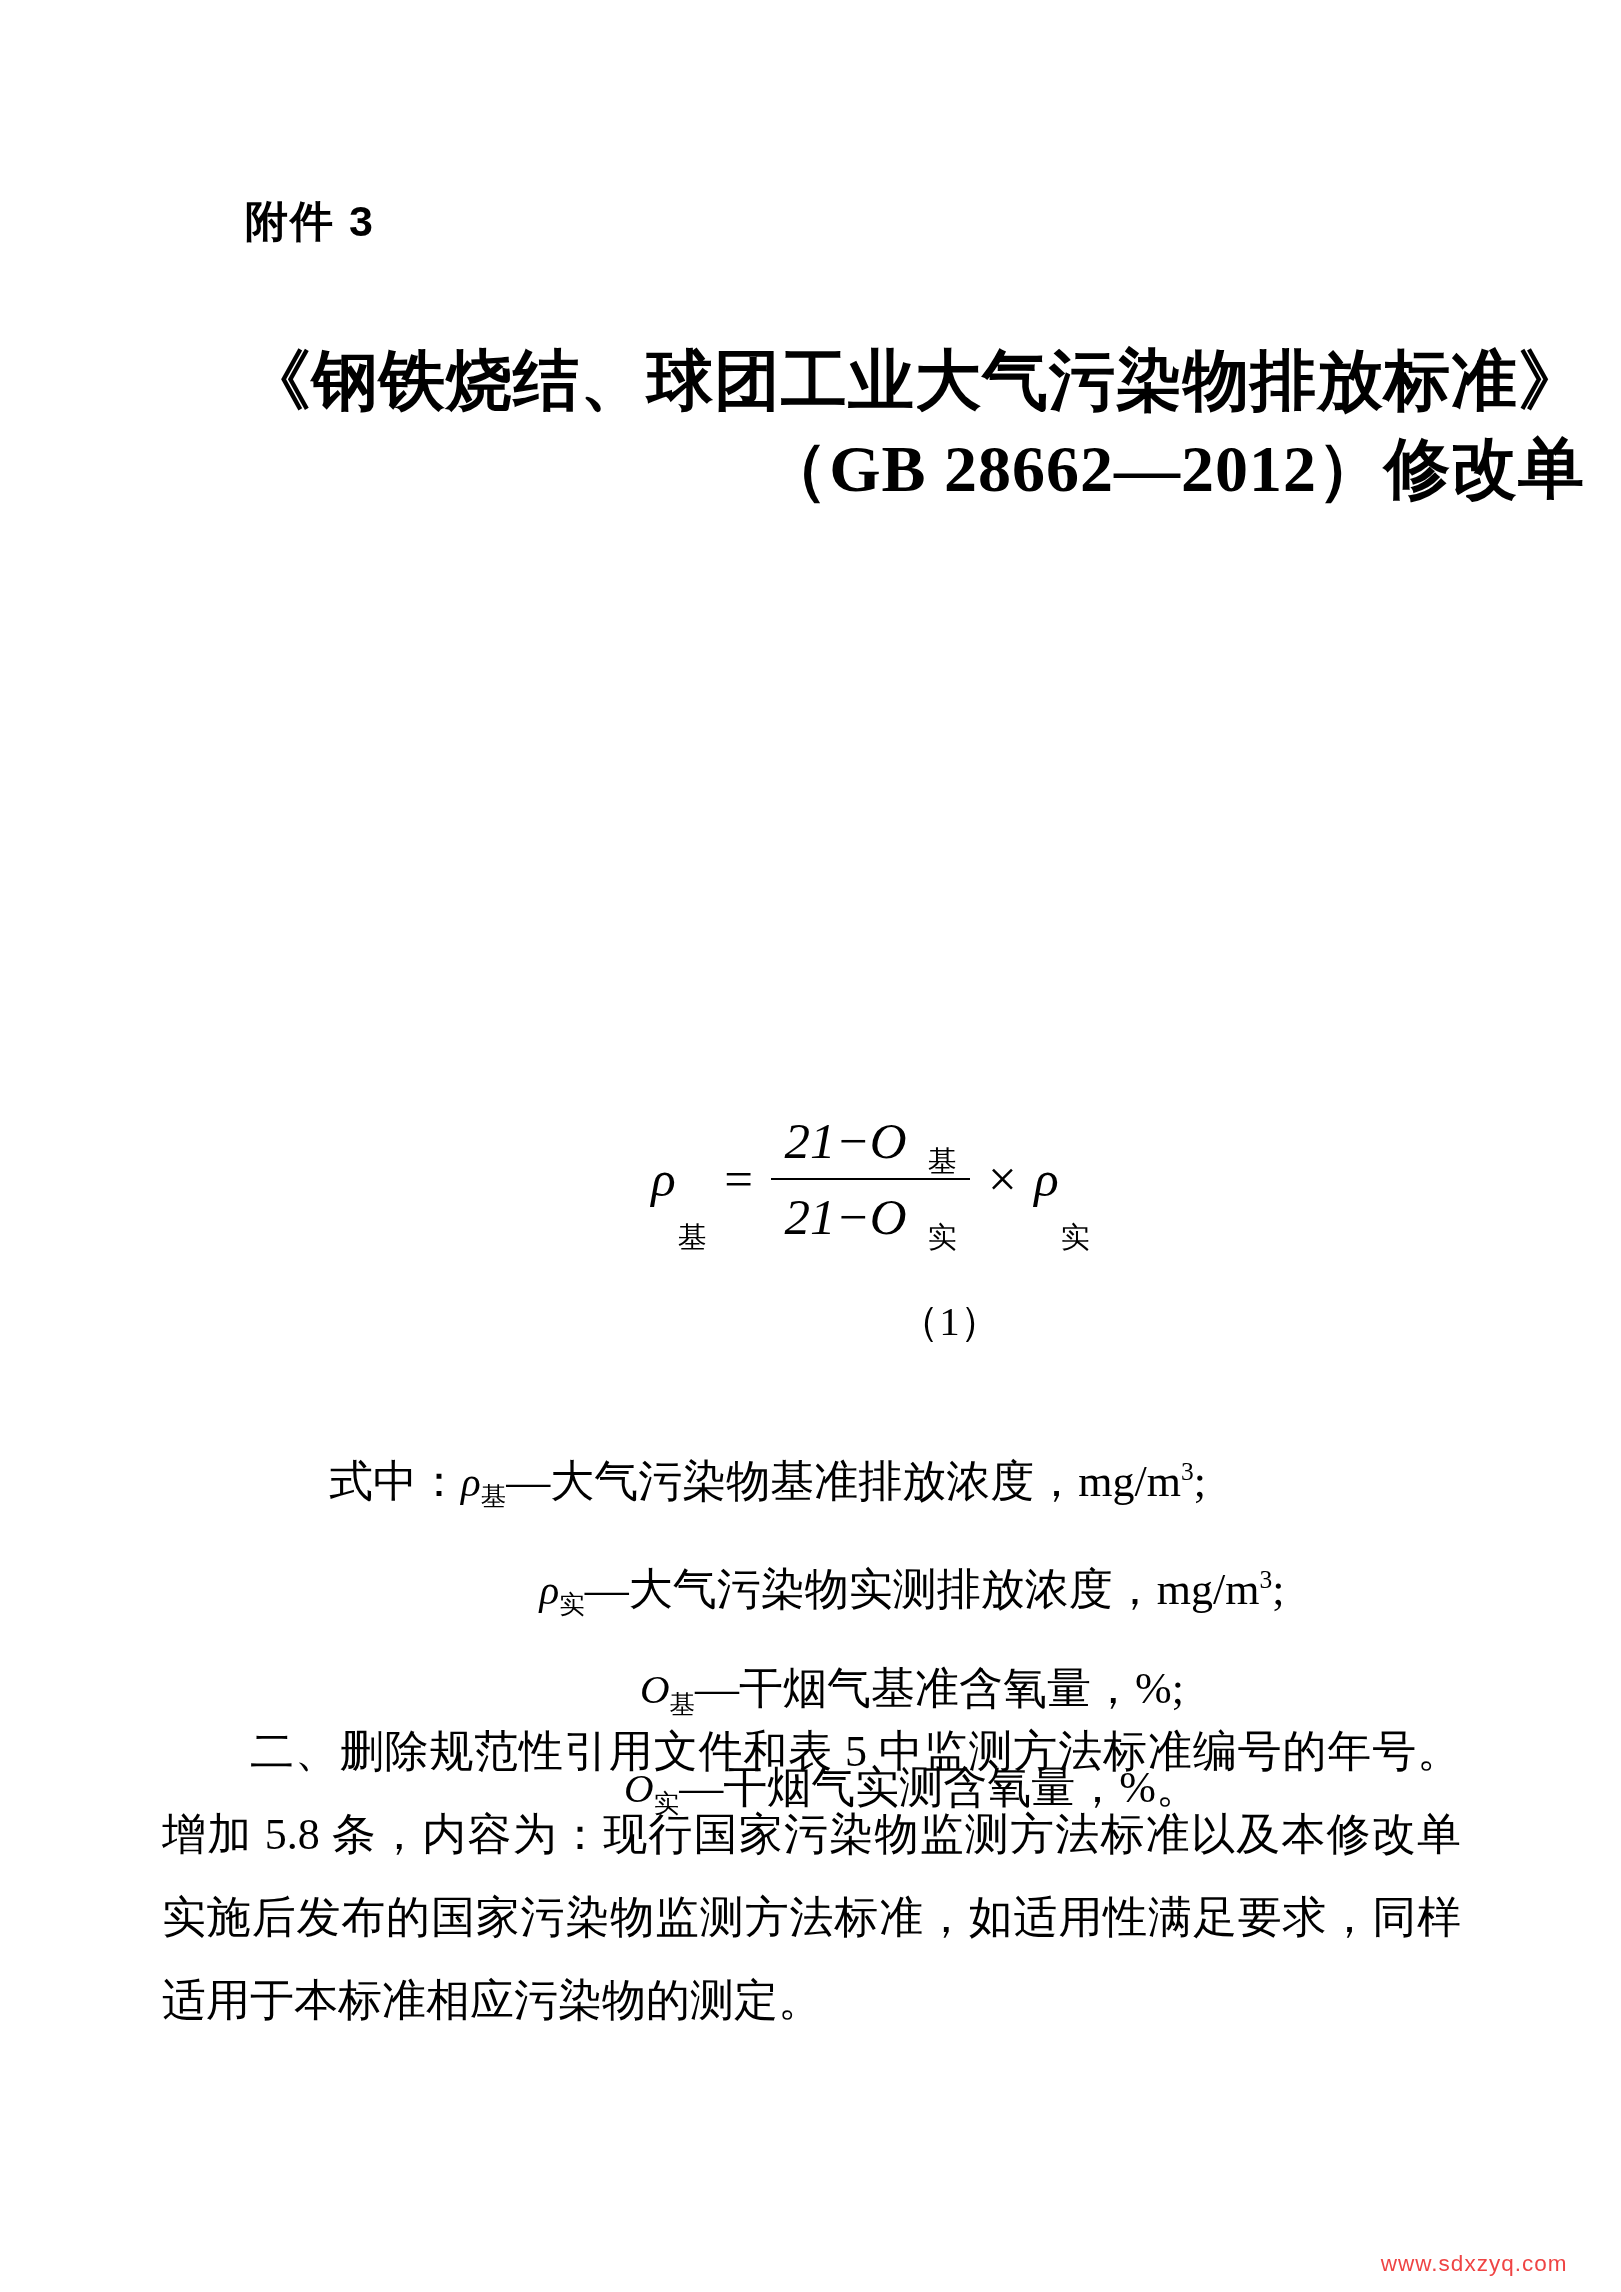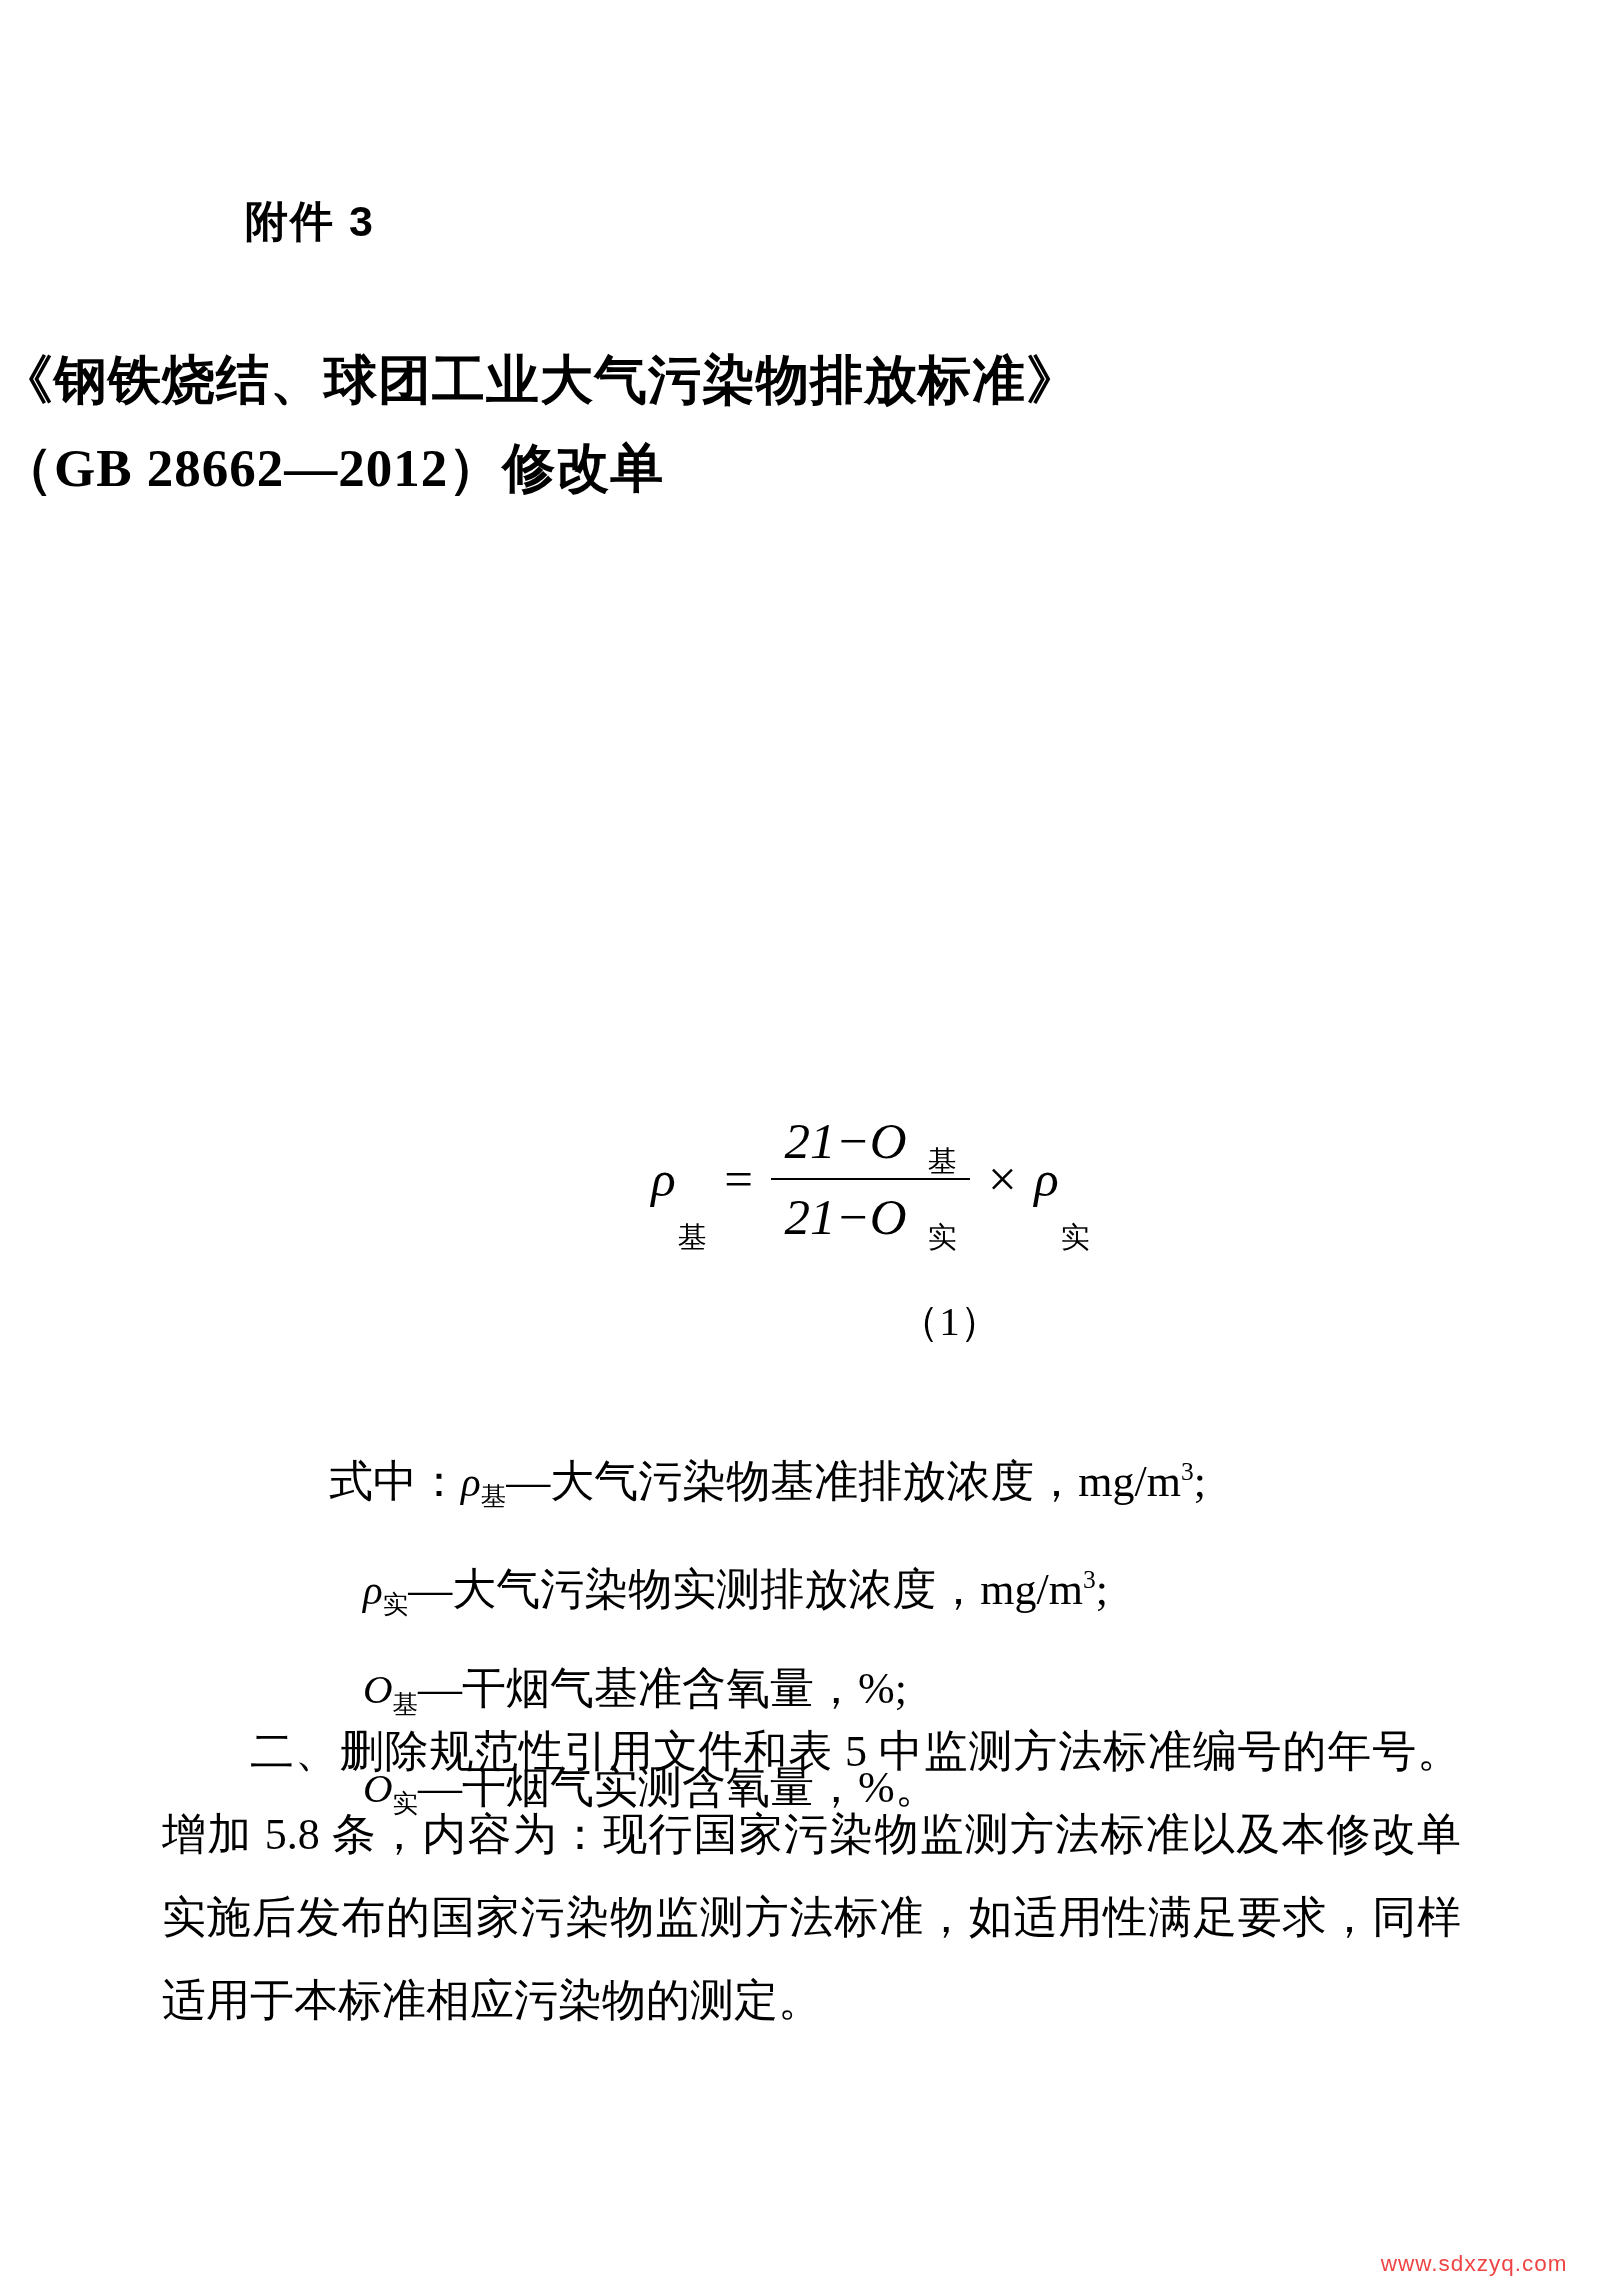--- a/index.html
+++ b/index.html
@@ -23,23 +23,23 @@
     font-family: "Liberation Sans", "DejaVu Sans", sans-serif;
     font-weight: 700;
     font-size: 43px;
     line-height: 59px;
     letter-spacing: 2px;
   }
   .doc-title {
     position: absolute;
     left: 0;
     width: 100%;
-    text-align: left;
+    text-align: right;
     font-weight: 700;
-    font-size: 53px;
+    font-size: 66px;
     line-height: 71px;
     letter-spacing: 1px;
   }
   .doc-title.line1 { top: 345px; }
   .doc-title.line2 { top: 433px; }
 
   .body-para {
     position: absolute;
     left: 162px;
     width: 1299px;
@@ -106,21 +106,21 @@
   .definitions {
     position: absolute;
     left: 162px;
     top: 1430px;
     width: 1299px;
     font-size: 44px;
     line-height: 83px;
   }
   .def-line { white-space: nowrap; }
   .def-line.first { padding-left: 167px; }
-  .def-line.rest  { padding-left: 201px; }
+  .def-line.rest  { padding-left: 201px; text-align: center; }
   .def-sym {
     font-style: italic;
     font-size: 41px;
   }
   .def-sub {
     font-size: 25.5px;
     vertical-align: sub;
   }
   .def-sup {
     font-size: 25.5px;

